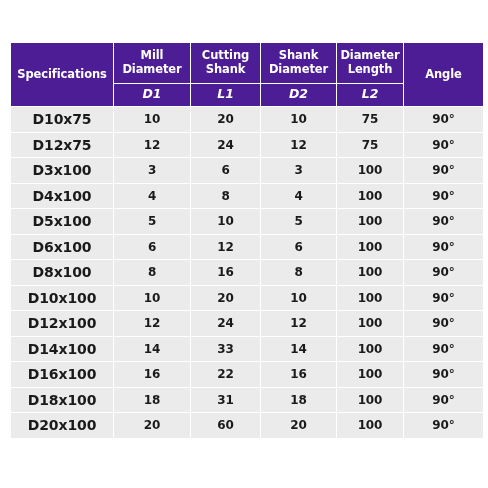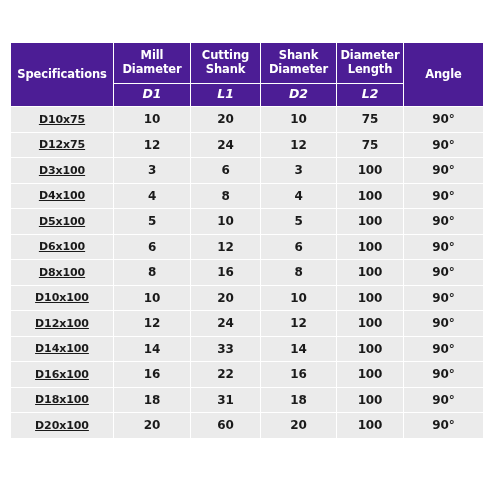--- a/index.html
+++ b/index.html
@@ -68,22 +68,21 @@
     font-size: 12px;
     font-weight: bold;
     text-align: center;
     vertical-align: middle;
     height: 24.5px;
     padding: 0;
     letter-spacing: -0.1px;
   }
 
   td.c-spec {
-    font-size: 11px;
-    text-decoration: underline;
+    font-size: 14px;
   }
 
   
   col.col-spec   { width: 102px; }
   col.col-d1     { width: 76px;  }
   col.col-l1     { width: 69px;  }
   col.col-d2     { width: 75px;  }
   col.col-l2     { width: 66px;  }
   col.col-angle  { width: 79px;  }
 </style>

